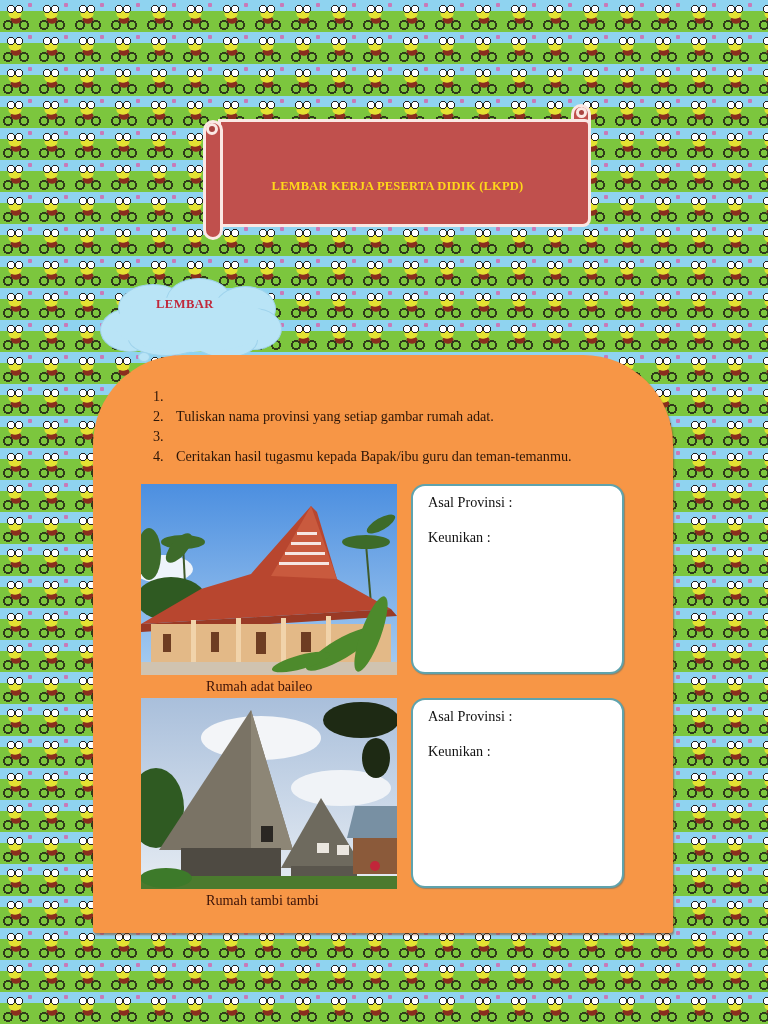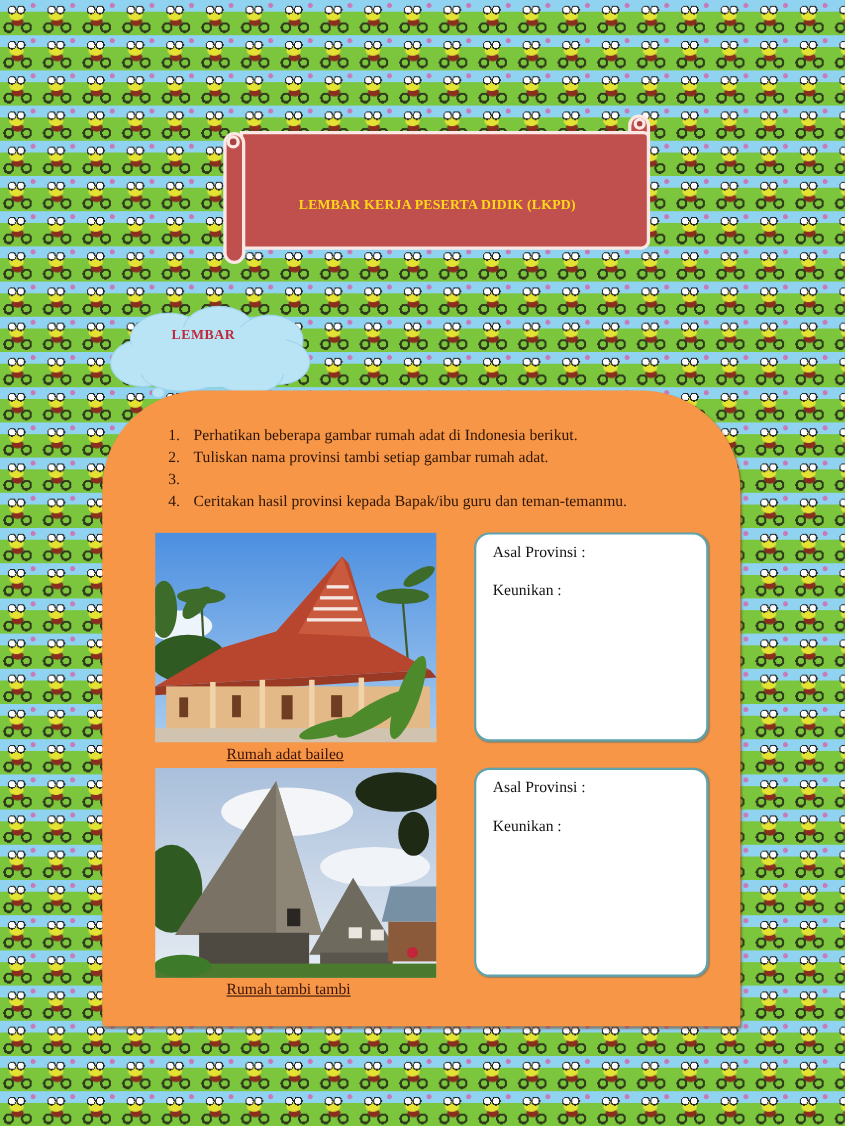--- a/index.html
+++ b/index.html
@@ -77,27 +77,27 @@
     position: absolute; left: 60px; top: 31px; list-style: none;
     color: #2d1608; font-size: 14.2px; line-height: 20px;
   }
   .task-list li { display: flex; }
   .task-num { width: 23px; }
 
   .photo {
     position: absolute; width: 256px; overflow: hidden;
   }
   .caption {
-    position: absolute; color: #3a1208; font-size: 14.2px; text-decoration: underline;
+    position: absolute; color: #3a1208; font-size: 14.2px;
   }
   .answer-box {
     position: absolute; width: 213px; height: 190px; background: #ffffff;
     border: 2.5px solid #5fa3ad; border-radius: 14px;
     box-shadow: 1px 1px 1px rgba(70,110,120,0.5);
-    padding: 8px 0 0 15px; color: #111; font-size: 14.2px; margin-left: 20px;
+    padding: 8px 0 0 15px; color: #111; font-size: 14.2px;
   }
   .answer-box .line { height: 22px; }
   .answer-box .gap { height: 13px; }
 </style>
 </head>
 <body>
 
 <div class="scroll">
   <div class="scroll-right-roll"></div>
   <div class="scroll-right-curl"></div>
@@ -118,32 +118,31 @@
   <div class="puff-fill" style="left:16px;top:18px;width:158px;height:56px;"></div>
   <div class="puff" style="left:40px;top:74px;width:12px;height:10px;"></div>
   <div class="puff" style="left:50px;top:85px;width:8px;height:7px;"></div>
   <div class="cloud-label">LEMBAR</div>
 </div>
 
 <div class="panel">
   <ol class="task-list">
     <li>
         <span class="task-num">1.</span>
-        <span>Perhatikan beberapa gambar rumah adat di Indonesia berikut.</span>
       </li>
     <li>
         <span class="task-num">2.</span>
-        <span>Tuliskan nama provinsi tambi setiap gambar rumah adat.</span>
+        <span>Tuliskan nama provinsi yang setiap gambar rumah adat.</span>
       </li>
     <li>
         <span class="task-num">3.</span>
       </li>
     <li>
         <span class="task-num">4.</span>
-        <span>Ceritakan hasil provinsi kepada Bapak/ibu guru dan teman-temanmu.</span>
+        <span>Ceritakan hasil tugasmu kepada Bapak/ibu guru dan teman-temanmu.</span>
       </li>
   </ol>
 
   <div class="photo" style="left:48px;top:129px;height:191px;">
     <svg width="256" height="191" viewBox="0 0 256 191" xmlns="http://www.w3.org/2000/svg">
       <defs>
         <linearGradient id="sky1" x1="0" y1="0" x2="0" y2="1">
           <stop offset="0" stop-color="#4c8fe0"></stop>
             <stop offset="1" stop-color="#a9cdf0"></stop>
         </linearGradient>

